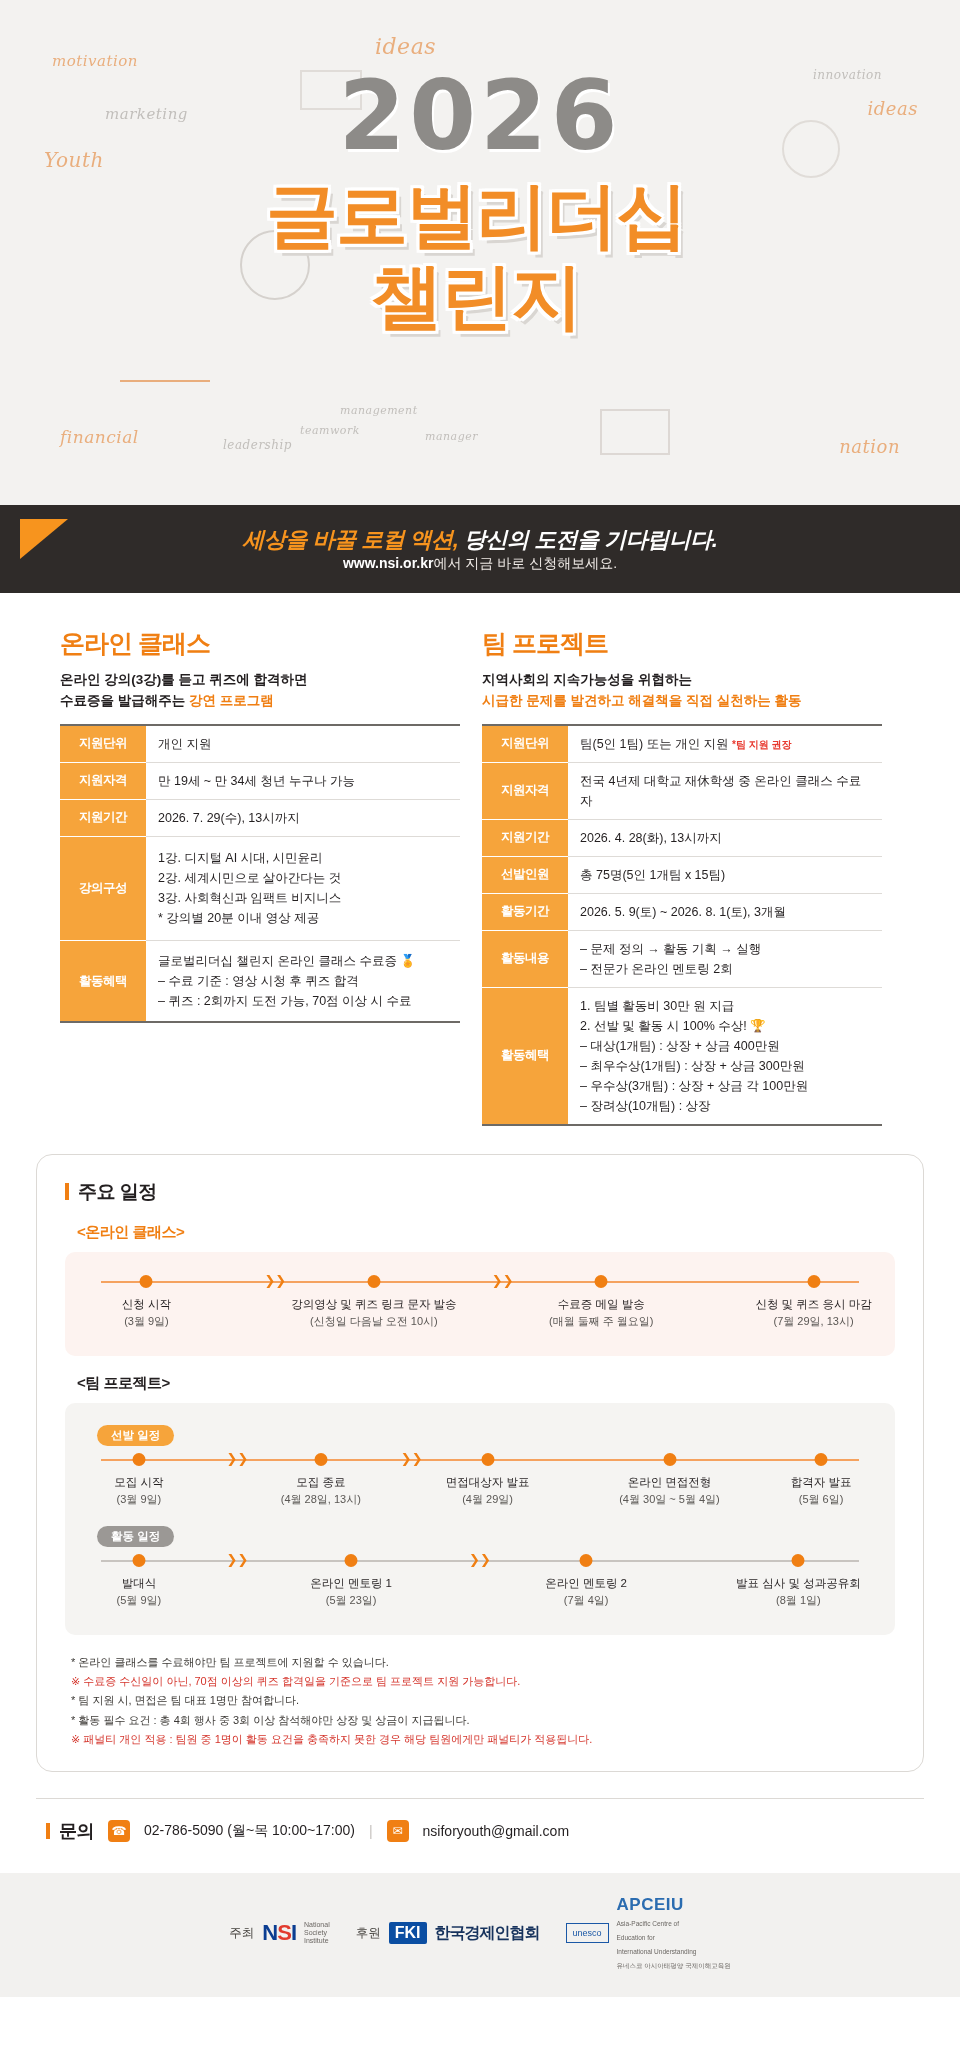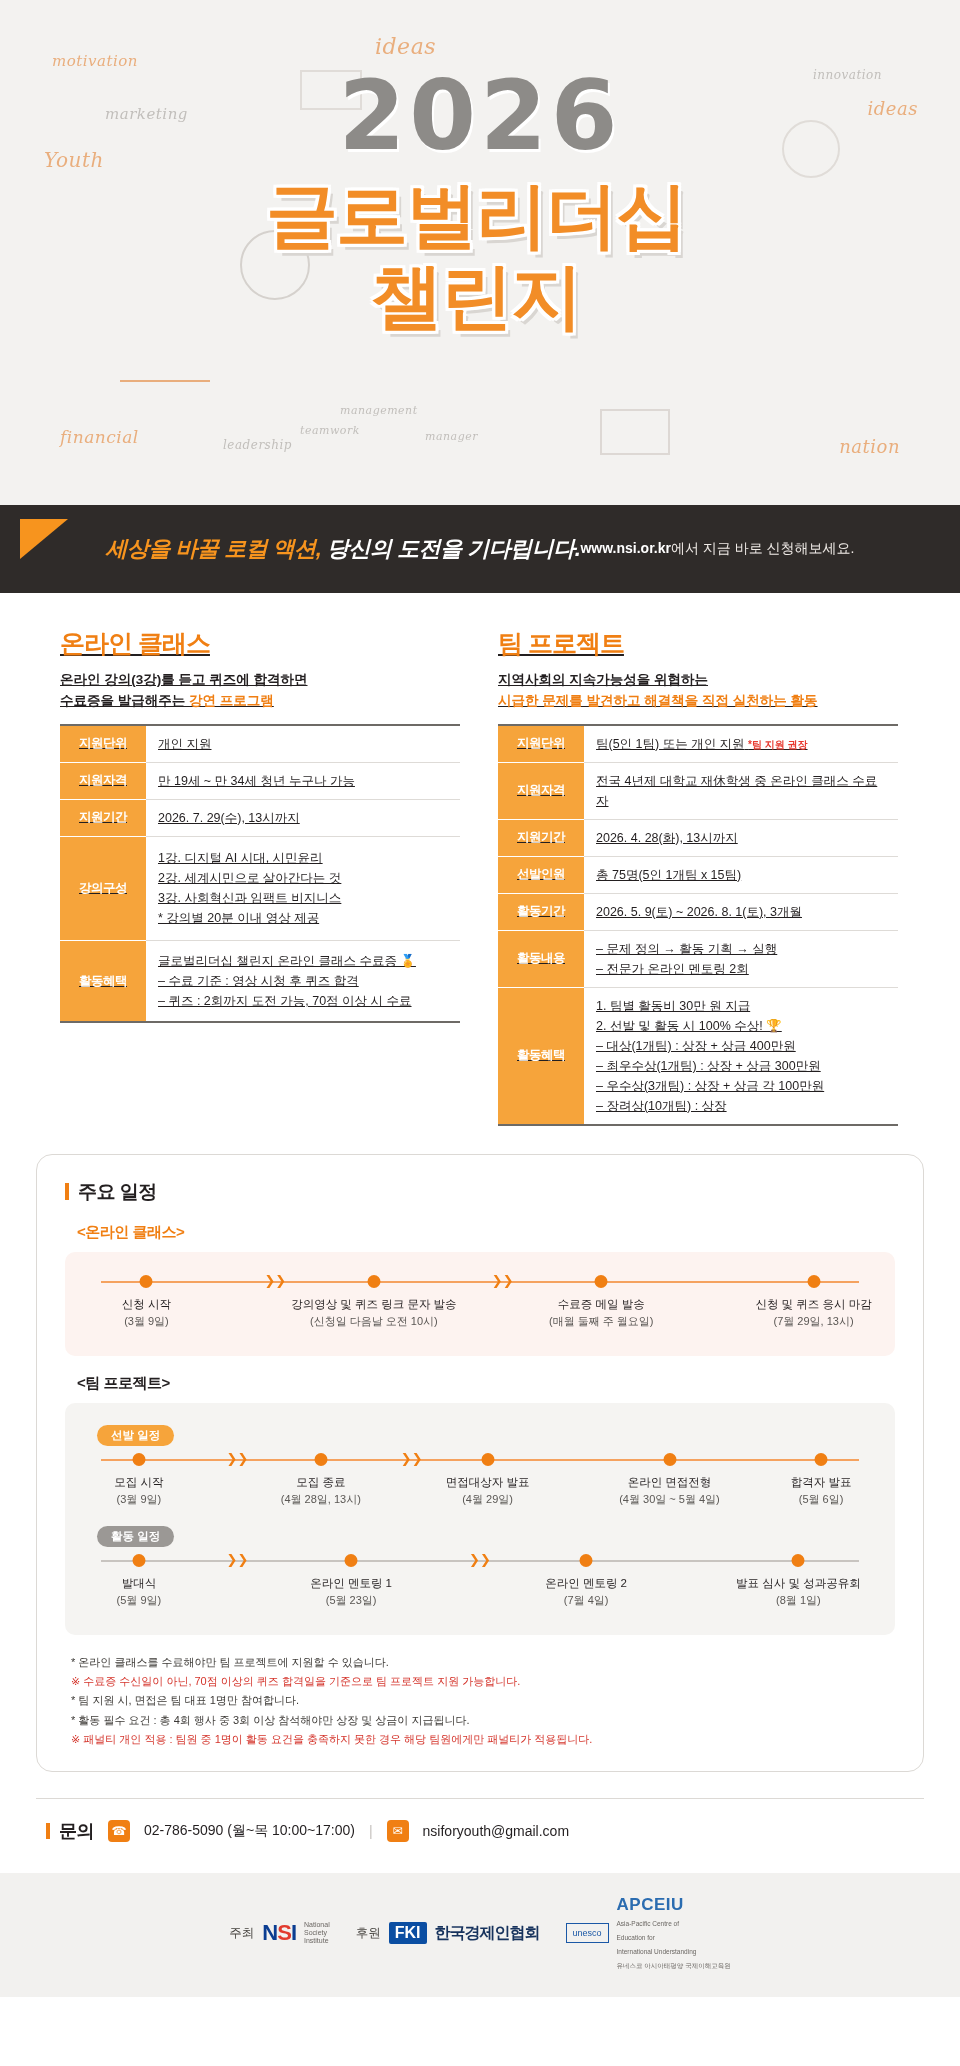--- a/index.html
+++ b/index.html
@@ -62,21 +62,21 @@
   .hero-title span { display:block; }
 
   
   .band {
     position: relative;
     background: #2f2b29;
     height: 88px;
     display:flex;
     align-items:center;
     justify-content:center;
-    flex-direction:row;
+    flex-direction:column;
   }
   .band .arrow {
     position:absolute;
     left: 20px; top: 14px;
     width: 0; height: 0;
     border-top: 0 solid transparent;
     border-left: 48px solid #f7941e;
     border-bottom: 40px solid transparent;
   }
   .band-main {
@@ -89,23 +89,22 @@
   .band-main em { color:#ffffff; font-style: italic; }
   .band-sub {
     color: #efeae6;
     font-size: 14px;
   }
   .band-sub b { color:#ffffff; font-weight:700; }
 
   
   .cols {
     display:flex;
-    gap: 38px;
+    gap: 22px;
     padding: 34px 60px 10px 60px;
-    text-decoration: underline;
   }
   .col { width: 400px; }
   .col h2 {
     margin: 0 0 10px 0;
     font-size: 25px;
     font-weight: 800;
     color: #f07f13;
     letter-spacing: -1px;
   }
   .col .lead {

